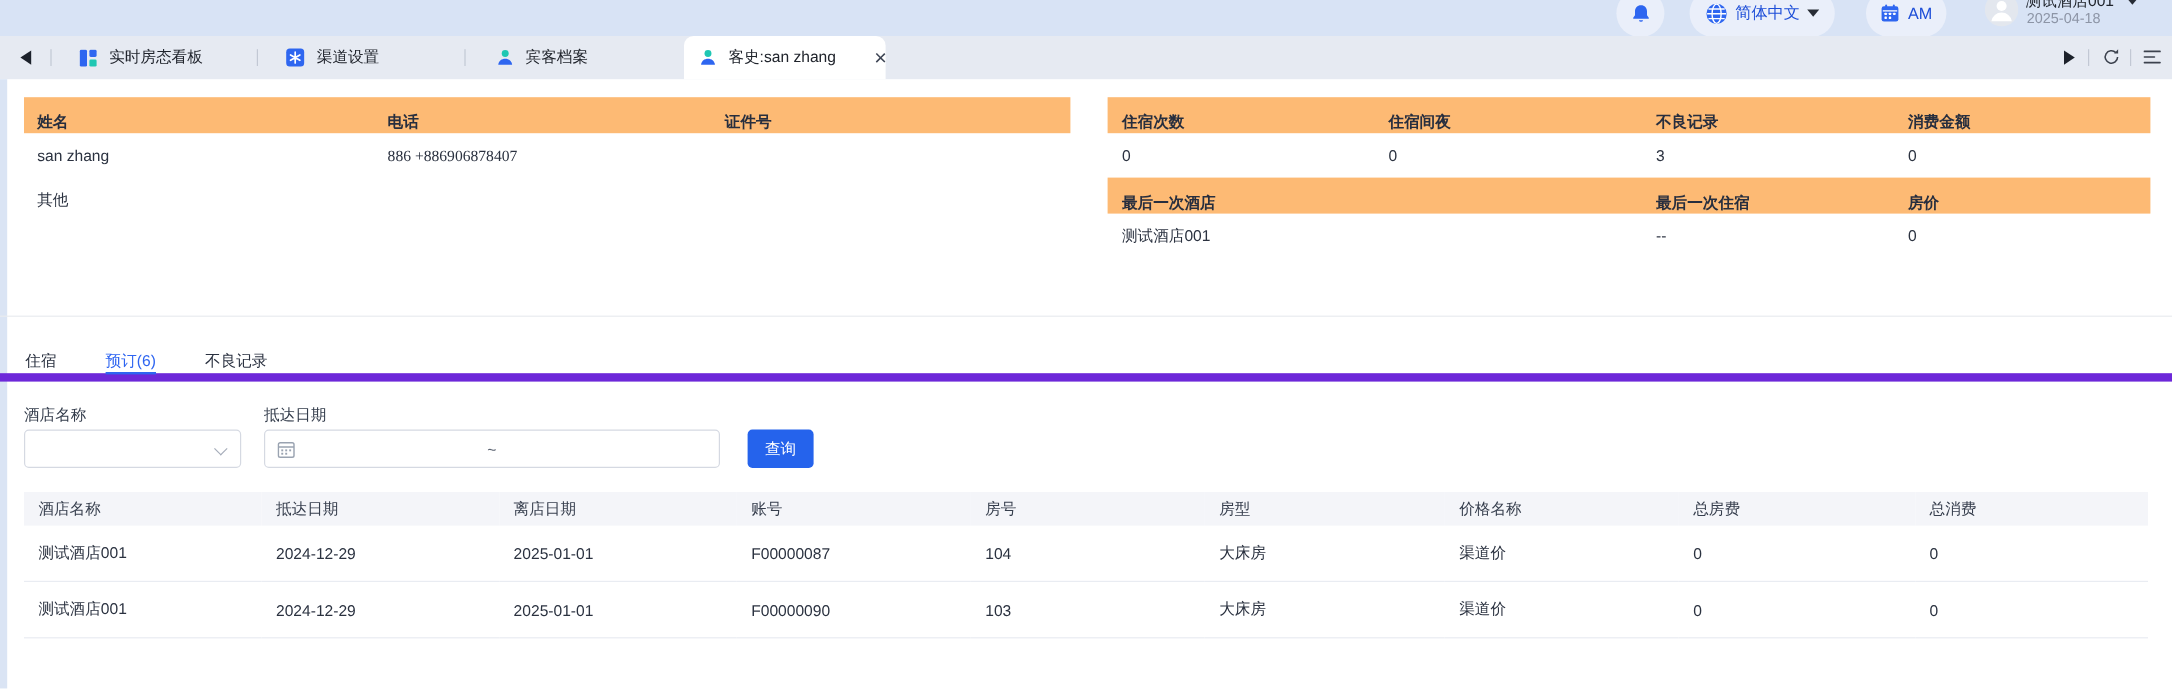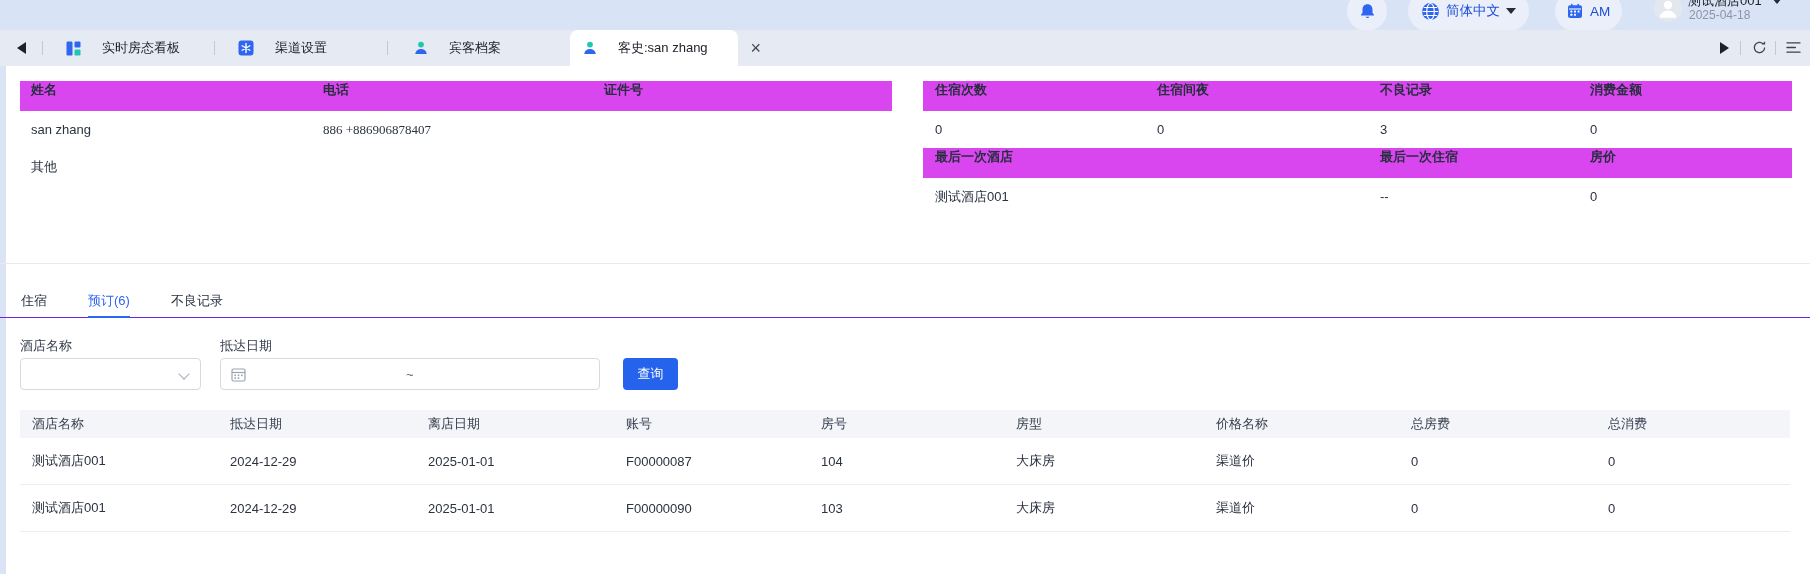--- a/index.html
+++ b/index.html
@@ -22,46 +22,46 @@
            font-size:13px; color:#20252d; white-space:nowrap; }
   .udate { position:absolute; left:1px; top:8px; font-size:12px; color:#8d95a6; }
 
   
   .tabbar { position:absolute; left:0; top:30px; width:100%; height:36px; background:#e6eaf2; }
   .navarrow { position:absolute; top:12px; width:0; height:0; border-top:6px solid transparent;
               border-bottom:6px solid transparent; cursor:pointer; }
   .navarrow.left { left:17px; border-right:9px solid #1c212b; }
   .navarrow.right { left:1720px; border-left:9px solid #1c212b; }
   .tsep { position:absolute; top:11px; width:1px; height:14px; background:#c2c8d4; }
-  .tab { position:absolute; top:0; height:36px; display:flex; align-items:center; gap:21px;
+  .tab { position:absolute; top:0; height:36px; display:flex; align-items:center; gap:10px;
          font-size:13px; color:#20242c; cursor:pointer; white-space:nowrap;text-align:center; }
   .tab.active { background:#fff; border-radius:8px 8px 0 0; padding-left:13px; width:168px; box-sizing:border-box; }
   .tab .close { margin-left:22px; font-size:18px; color:#3f4document655; color:#3f4655; line-height:1; cursor:pointer; }
   .icon16 { display:flex; flex:none; }
 
   
   .leftstrip { position:absolute; left:0; top:66px; width:6px; height:508px; background:#dae4f4; }
 
   
   .panel { position:absolute; font-size:13px; }
   .lp { left:20px; top:81px; width:872px; }
   .rp { left:923px; top:81px; width:869px; }
-  .hrow { height:30px; background:#d946ef; display:flex; align-items:flex-start; font-weight:bold; color:#272e3e; }
+  .hrow { height:30px; background:#fdba74; display:flex; align-items:flex-end; font-weight:bold; color:#272e3e; }
   .vrow { height:37px; display:flex; align-items:center; color:#2b3240; }
   .cell { box-sizing:border-box; padding-left:11px; white-space:nowrap; overflow:hidden; }
   .lp .c1 { width:292px; } .lp .c2 { width:281px;font-family:Liberation Serif, serif; } .lp .c3 { flex:1; }
   .rp .cell { padding-left:12px; }
   .rp .c1 { width:222px; } .rp .c2 { width:223px; } .rp .c3 { width:210px; } .rp .c4 { flex:1; }
   .rp .c12 { width:445px; }
 
   .divider { position:absolute; left:0; top:263px; width:100%; height:1px; background:#e9ebef; }
 
   
   .subtabs { position:absolute; left:0; top:284px; width:100%; height:34px; box-sizing:border-box;
-             border-bottom:1px solid #6d28d9; display:flex; padding-left:21px; }
+             border-bottom:7px solid #6d28d9; display:flex; padding-left:21px; }
   .subtab { font-size:13px; color:#2a3140; line-height:33px; margin-right:41px; position:relative; cursor:pointer; }
   .subtab.active { color:#2e65f1; }
   .subtab.active::after { content:""; position:absolute; left:0; right:0; bottom:-1px; height:2px; background:#2e65f1; }
 
   
   .flabel { position:absolute; font-size:13px; color:#333c4b; }
   .flabel.hotel { left:20px; top:337px; }
   .flabel.arrival { left:220px; top:337px; }
   .select { position:absolute; left:20px; top:358px; width:181px; height:32px; background:#fff;
             border:1px solid #d5d9e2; border-radius:4px; box-sizing:border-box; cursor:pointer; }

